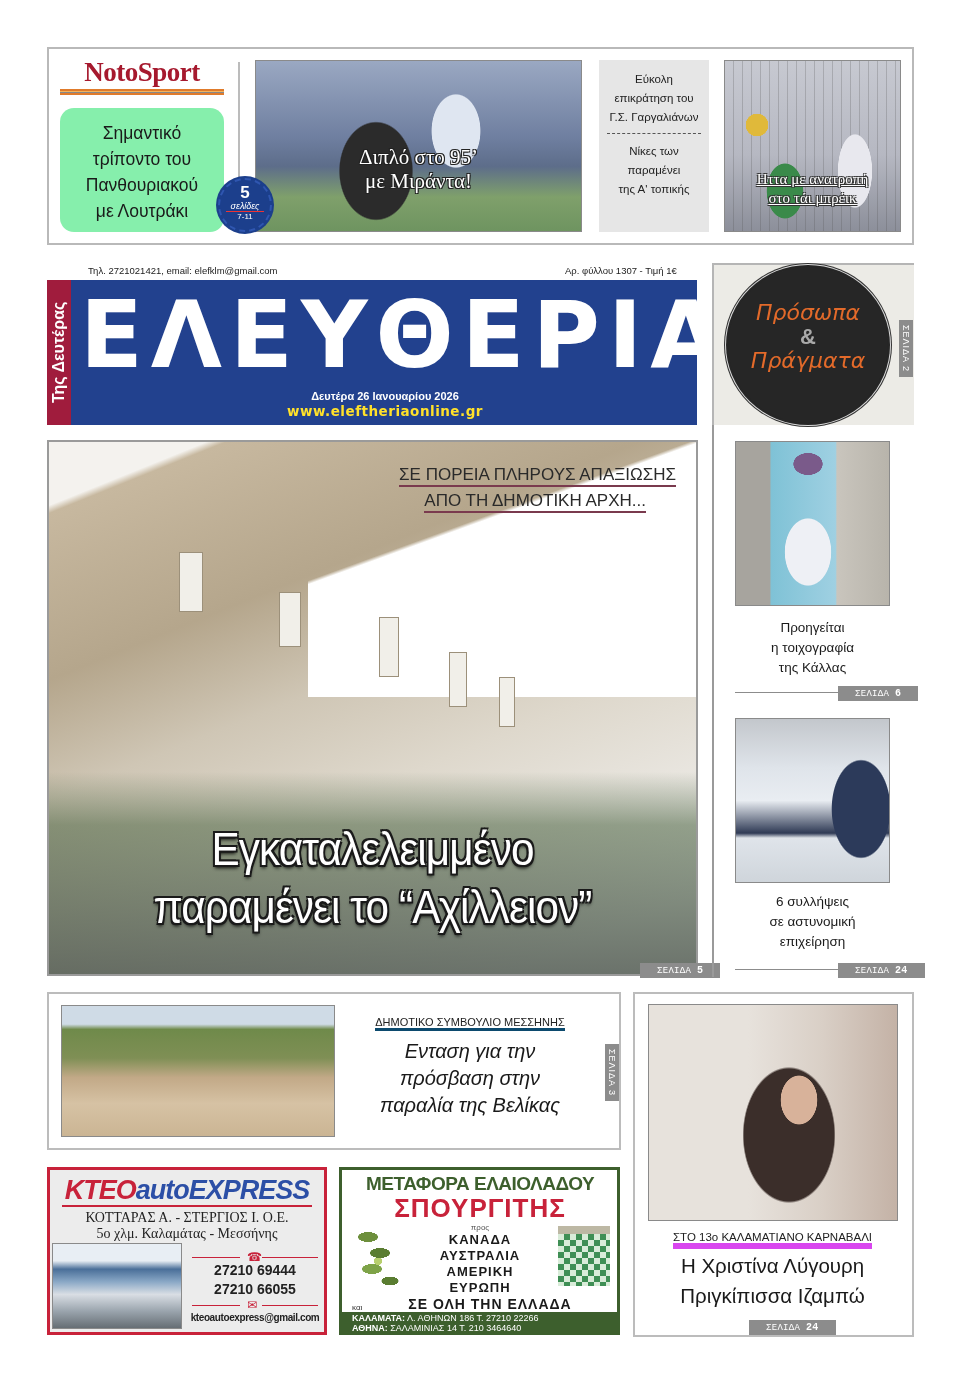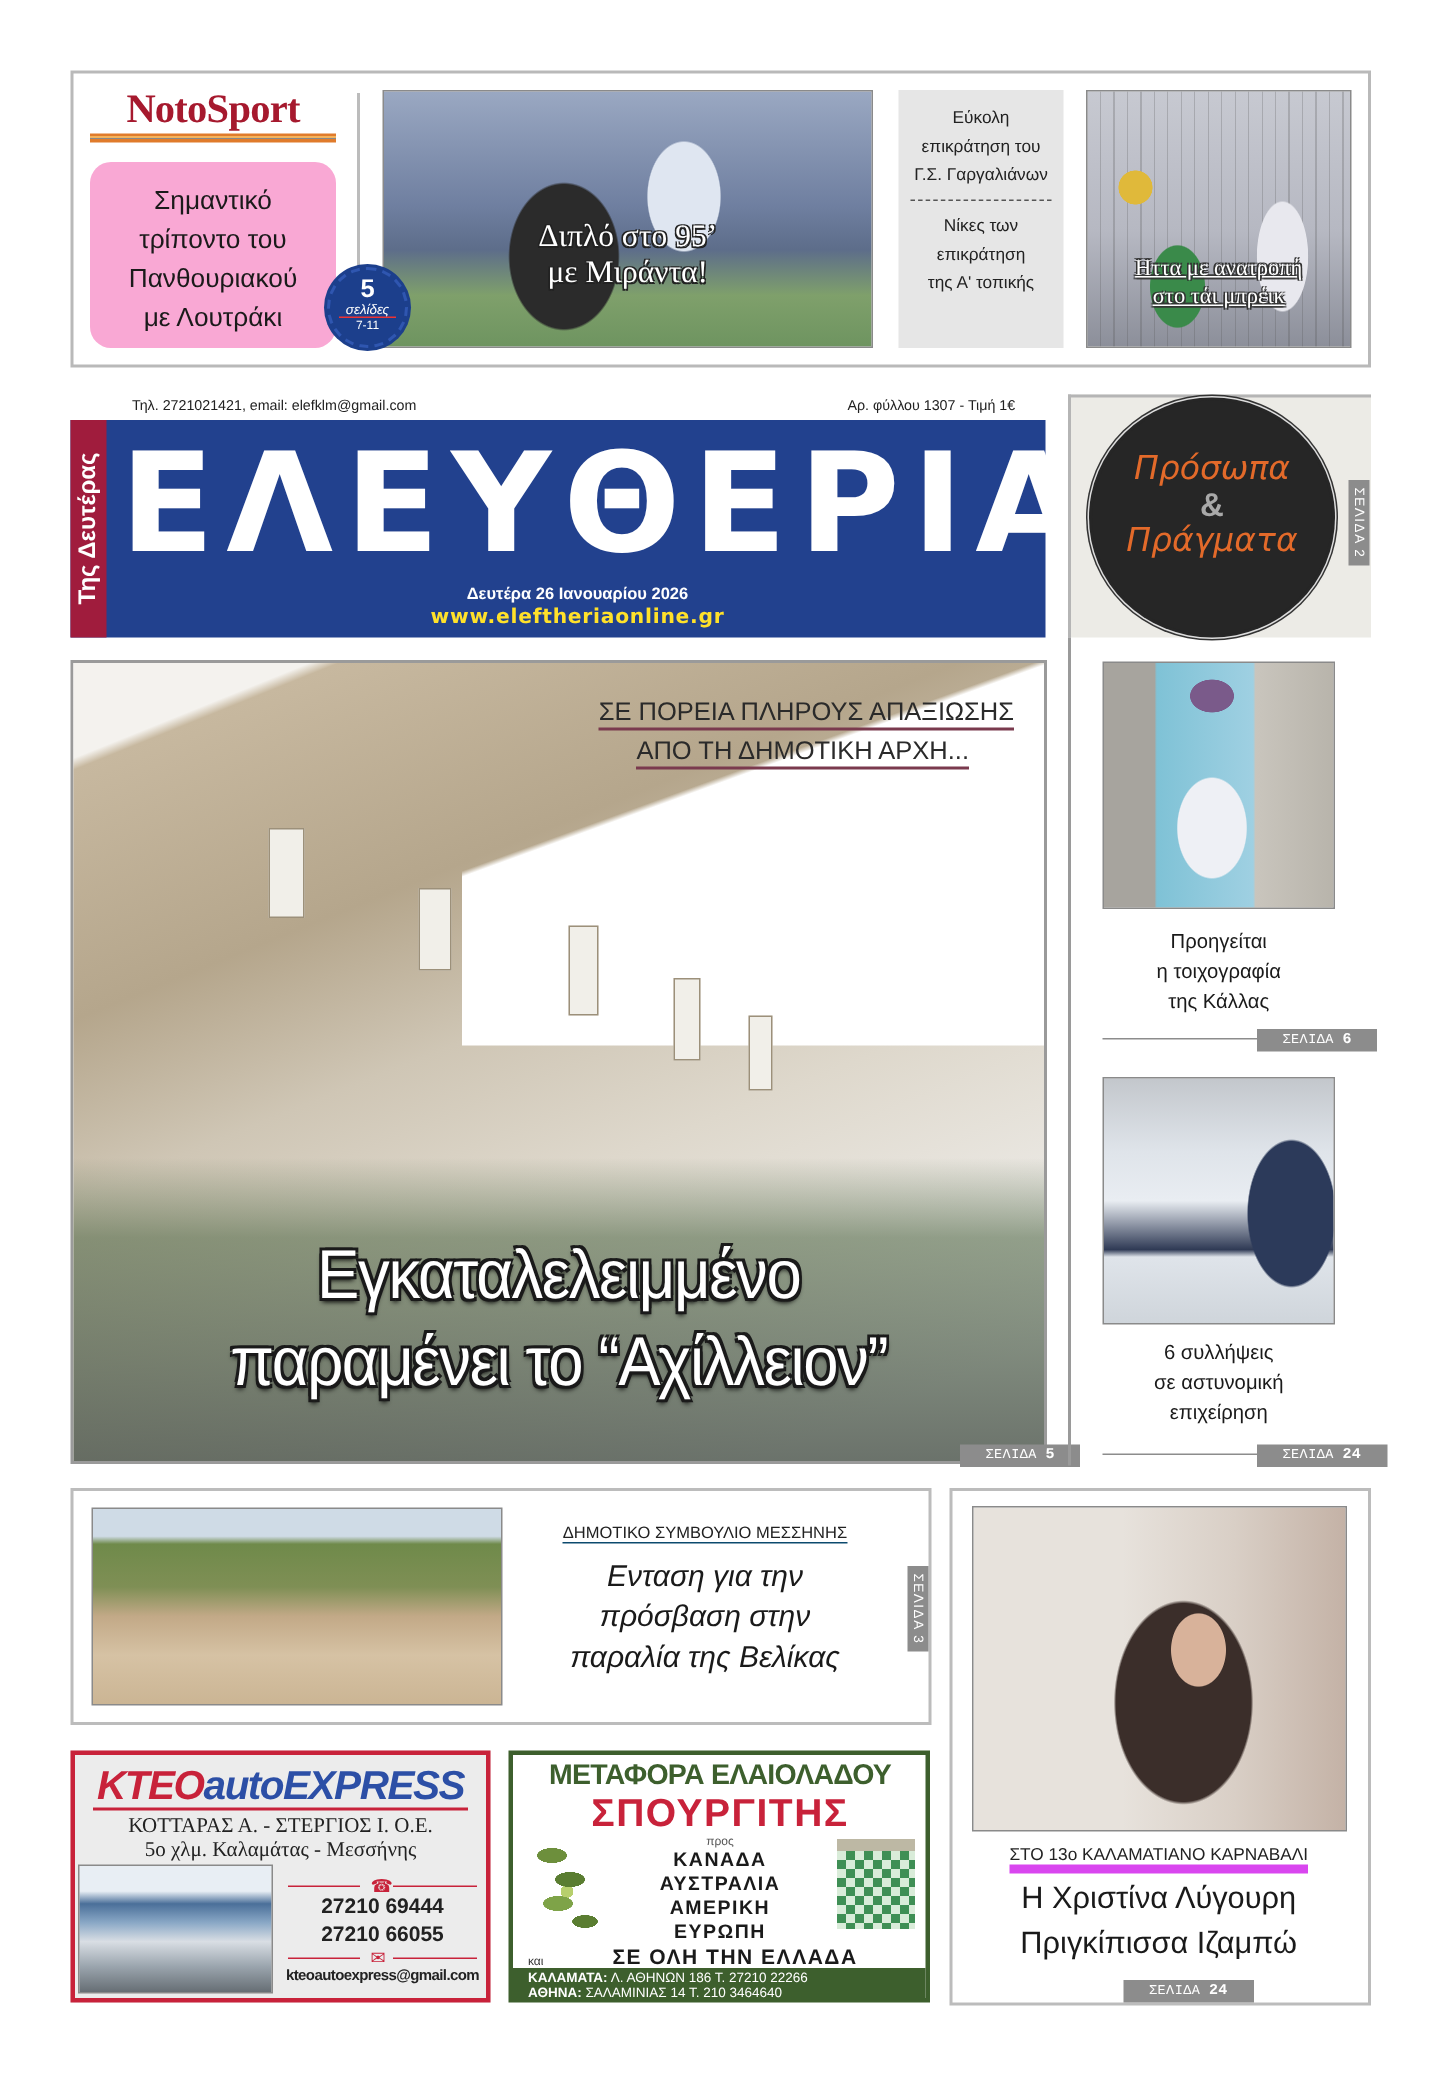--- a/index.html
+++ b/index.html
@@ -8,21 +8,21 @@
   .abs { position: absolute; }
   .photo { position: absolute; overflow: hidden; border: 1px solid #8a8a8a; }
   .page-tag { position: absolute; background: #8c8c8c; color: #fff; font-size: 9px; padding: 2px 17px; letter-spacing: 0.3px; font-family: Liberation Mono, monospace; }
   .page-tag b { font-size: 10px; }
   .vtag { position: absolute; background: #8c8c8c; color: #fff; font-size: 9px; writing-mode: vertical-rl; padding: 5px 2px; letter-spacing: 1px; font-family: "Liberation Sans", sans-serif; }
 
   
   #top-strip { left: 47px; top: 47px; width: 867px; height: 198px; border: 2px solid #b9b9b9; }
   #notosport-logo { left: 60px; top: 57px; width: 164px; text-align: center; font-family: "Liberation Serif", serif; font-weight: bold; font-size: 27px; color: #a6192e; letter-spacing: -0.5px; }
   #notosport-underline { left: 60px; top: 89px; width: 164px; height: 6px; background: repeating-linear-gradient(to bottom, #e07b2b 0 2px, #f4b35c 2px 3px, #888 3px 4px, #e07b2b 4px 6px); }
-  #notosport-box { left: 60px; top: 108px; width: 164px; height: 124px; background: #f9a8d4; border-radius: 14px; text-align: center; padding-top: 12px; font-size: 17.5px; line-height: 26px; color: #1a1a1a; }
+  #notosport-box { left: 60px; top: 108px; width: 164px; height: 124px; background: #86efac; border-radius: 14px; text-align: center; padding-top: 12px; font-size: 17.5px; line-height: 26px; color: #1a1a1a; }
   #badge-5 { left: 218px; top: 178px; width: 54px; height: 54px; border-radius: 50%; background: #1c3f8c; color: #fff; text-align: center; border: 2px dashed #2f56b0; box-shadow: 0 0 0 2px #1c3f8c; }
   #badge-5 .n { font-size: 17px; font-weight: bold; line-height: 18px; display: block; margin-top: 4px; }
   #badge-5 .s { font-size: 9px; line-height: 9px; display: block; font-style: italic; border-bottom: 1px solid #e33; margin: 0 6px; }
   #badge-5 .p { font-size: 8px; line-height: 10px; display: block; }
   #strip-divider { left: 238px; top: 62px; width: 2px; height: 140px; background: #bcbcbc; }
 
   #football-photo { left: 255px; top: 60px; width: 327px; height: 172px; background:
       radial-gradient(ellipse 60px 80px at 120px 110px, #2b2b2b 60%, transparent 62%),
       radial-gradient(ellipse 40px 60px at 200px 70px, #dfe6f1 60%, transparent 62%),
       radial-gradient(circle 14px at 240px 190px, #c9c08a 70%, transparent 72%),
@@ -85,21 +85,21 @@
       linear-gradient(180deg, #c3c7cc 0%, #dfe4ea 30%, #e9edf2 50%, #2f3a55 70%, #dfe4ea 73%, #cfd5db 100%); }
   #police-caption { left: 735px; top: 892px; width: 155px; text-align: center; font-size: 13.5px; line-height: 20px; color: #1a1a1a; }
   #police-rule { left: 735px; top: 969px; width: 103px; height: 1px; background: #8c8c8c; }
   #police-tag { left: 838px; top: 963px; }
 
   
   #velika-frame { left: 47px; top: 992px; width: 574px; height: 158px; border: 2px solid #bcbcbc; }
   #velika-photo { left: 61px; top: 1005px; width: 274px; height: 132px; background:
       linear-gradient(180deg, #cfdbe6 0%, #cfdbe6 14%, #6f8a4a 18%, #7f8f55 40%, #c2a987 55%, #d6c2a4 75%, #cbb594 100%); }
   #velika-kicker { left: 345px; top: 1016px; width: 250px; text-align: center; font-size: 11px; color: #222; }
-  #velika-kicker span { border-bottom: 1px solid #0c4a6e; }
+  #velika-kicker span { border-bottom: 3px solid #0c4a6e; }
   #velika-title { left: 345px; top: 1038px; width: 250px; text-align: center; font-style: italic; font-size: 20px; line-height: 27px; color: #1a1a1a; }
   #velika-tag { left: 605px; top: 1044px; }
 
   
   #ktel-ad { left: 47px; top: 1167px; width: 280px; height: 168px; border: 3px solid #c8223a; background: #ececec; }
   #ktel-title { left: 54px; top: 1176px; width: 266px; text-align: center; font-style: italic; font-weight: bold; font-size: 27px; line-height: 28px; letter-spacing: -1px; }
   #ktel-title .r { color: #c8223a; } #ktel-title .b { color: #2c4fa6; }
   #ktel-rule { left: 62px; top: 1205px; width: 250px; height: 2px; background: #c8223a; }
   #ktel-owners { left: 54px; top: 1210px; width: 266px; text-align: center; font-family: "Liberation Serif", serif; font-size: 14px; line-height: 16px; color: #222; }
   #ktel-photo { left: 52px; top: 1243px; width: 130px; height: 86px; background: linear-gradient(180deg, #e8eef4 0%, #e8eef4 20%, #4a6f99 30%, #8aa8c6 45%, #d9dee4 60%, #9aa4ad 80%, #666e74 100%); }
@@ -164,21 +164,21 @@
   <span class="s">σελίδες</span>
   <span class="p">7-11</span>
 </div>
 
 <div id="gargalianon-box" class="abs">
   <div>Εύκολη</div>
   <div>επικράτηση του</div>
   <div>Γ.Σ. Γαργαλιάνων</div>
   <div class="dash"></div>
   <div>Νίκες των</div>
-  <div>επικράτηση</div>
+  <div>παραμένει</div>
   <div>της Α' τοπικής</div>
 </div>
 
 <div id="volley-photo" class="photo"></div>
 <div id="volley-caption" class="abs">
   <div>Ηττα με ανατροπή</div>
   <div>στο τάι μπρέικ</div>
 </div>
 
 <div id="contact-line" class="abs">Τηλ. 2721021421, email: elefklm@gmail.com</div>

